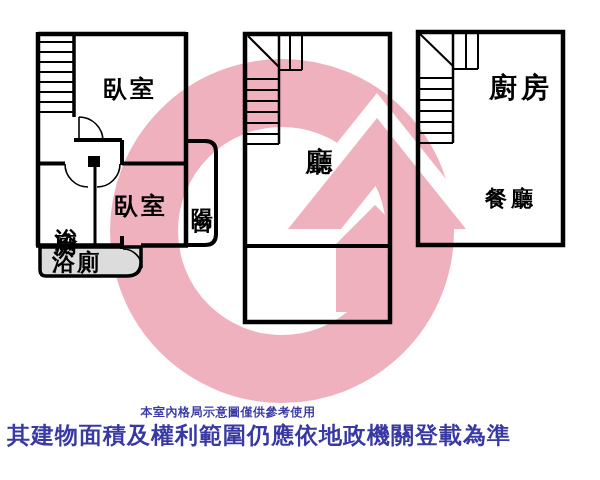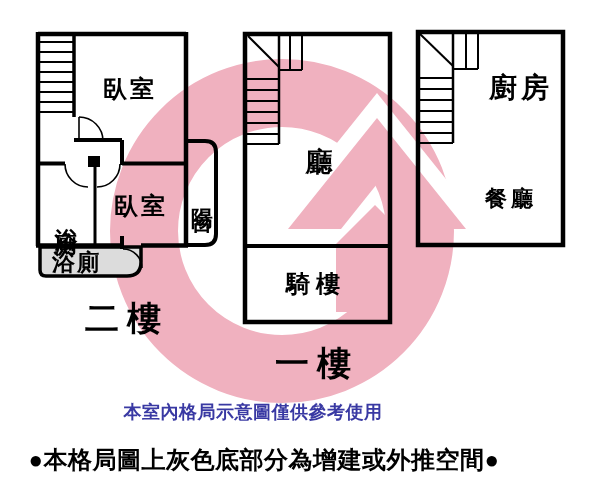--- a/index.html
+++ b/index.html
@@ -114,25 +114,22 @@
         <path d="M418,143 H453" stroke-width="2"></path>
       </g>
     </g>
   </svg>
 
   <div class="lbl" style="left:130px;top:89px;font-size:24px;letter-spacing:3px">臥室</div>
   <div class="lbl v" style="left:66px;top:211px;font-size:23px;letter-spacing:2px">浴廁</div>
   <div class="lbl" style="left:141px;top:206px;font-size:24px;letter-spacing:3px">臥室</div>
   <div class="lbl v" style="left:202px;top:193px;font-size:22px;letter-spacing:2px">陽台</div>
   <div class="lbl" style="left:77px;top:262px;font-size:23px;letter-spacing:2px">浴廁</div>
-  <div class="lbl" style="left:127px;top:318px;font-size:34px;letter-spacing:8px">二樓</div>
 
   <div class="lbl" style="left:319px;top:162px;font-size:27px">廳</div>
-  <div class="lbl" style="left:316px;top:284px;font-size:24px;letter-spacing:6px">騎樓</div>
-  <div class="lbl" style="left:317px;top:363px;font-size:34px;letter-spacing:8px">一樓</div>
 
   <div class="lbl" style="left:521px;top:88px;font-size:28px;letter-spacing:4px">廚房</div>
   <div class="lbl" style="left:511px;top:199px;font-size:22px;letter-spacing:4px">餐廳</div>
 
-  <div class="lbl blue" style="left:253px;top:412px;font-size:18px;letter-spacing:0.5px">本室內格局示意圖僅供參考使用</div>
-  <div class="lbl" style="left:264px;top:460px;font-size:24px;letter-spacing:0.5px">●本格局圖上灰色底部分為增建或外推空間●</div>
+  <div class="lbl blue" style="left:228px;top:412px;font-size:12px;letter-spacing:0.5px">本室內格局示意圖僅供參考使用</div>
+  <div class="lbl blue" style="left:259px;top:435px;font-size:23px;letter-spacing:1px">其建物面積及權利範圍仍應依地政機關登載為準</div>
 
 </div>
 
 </body></html>

